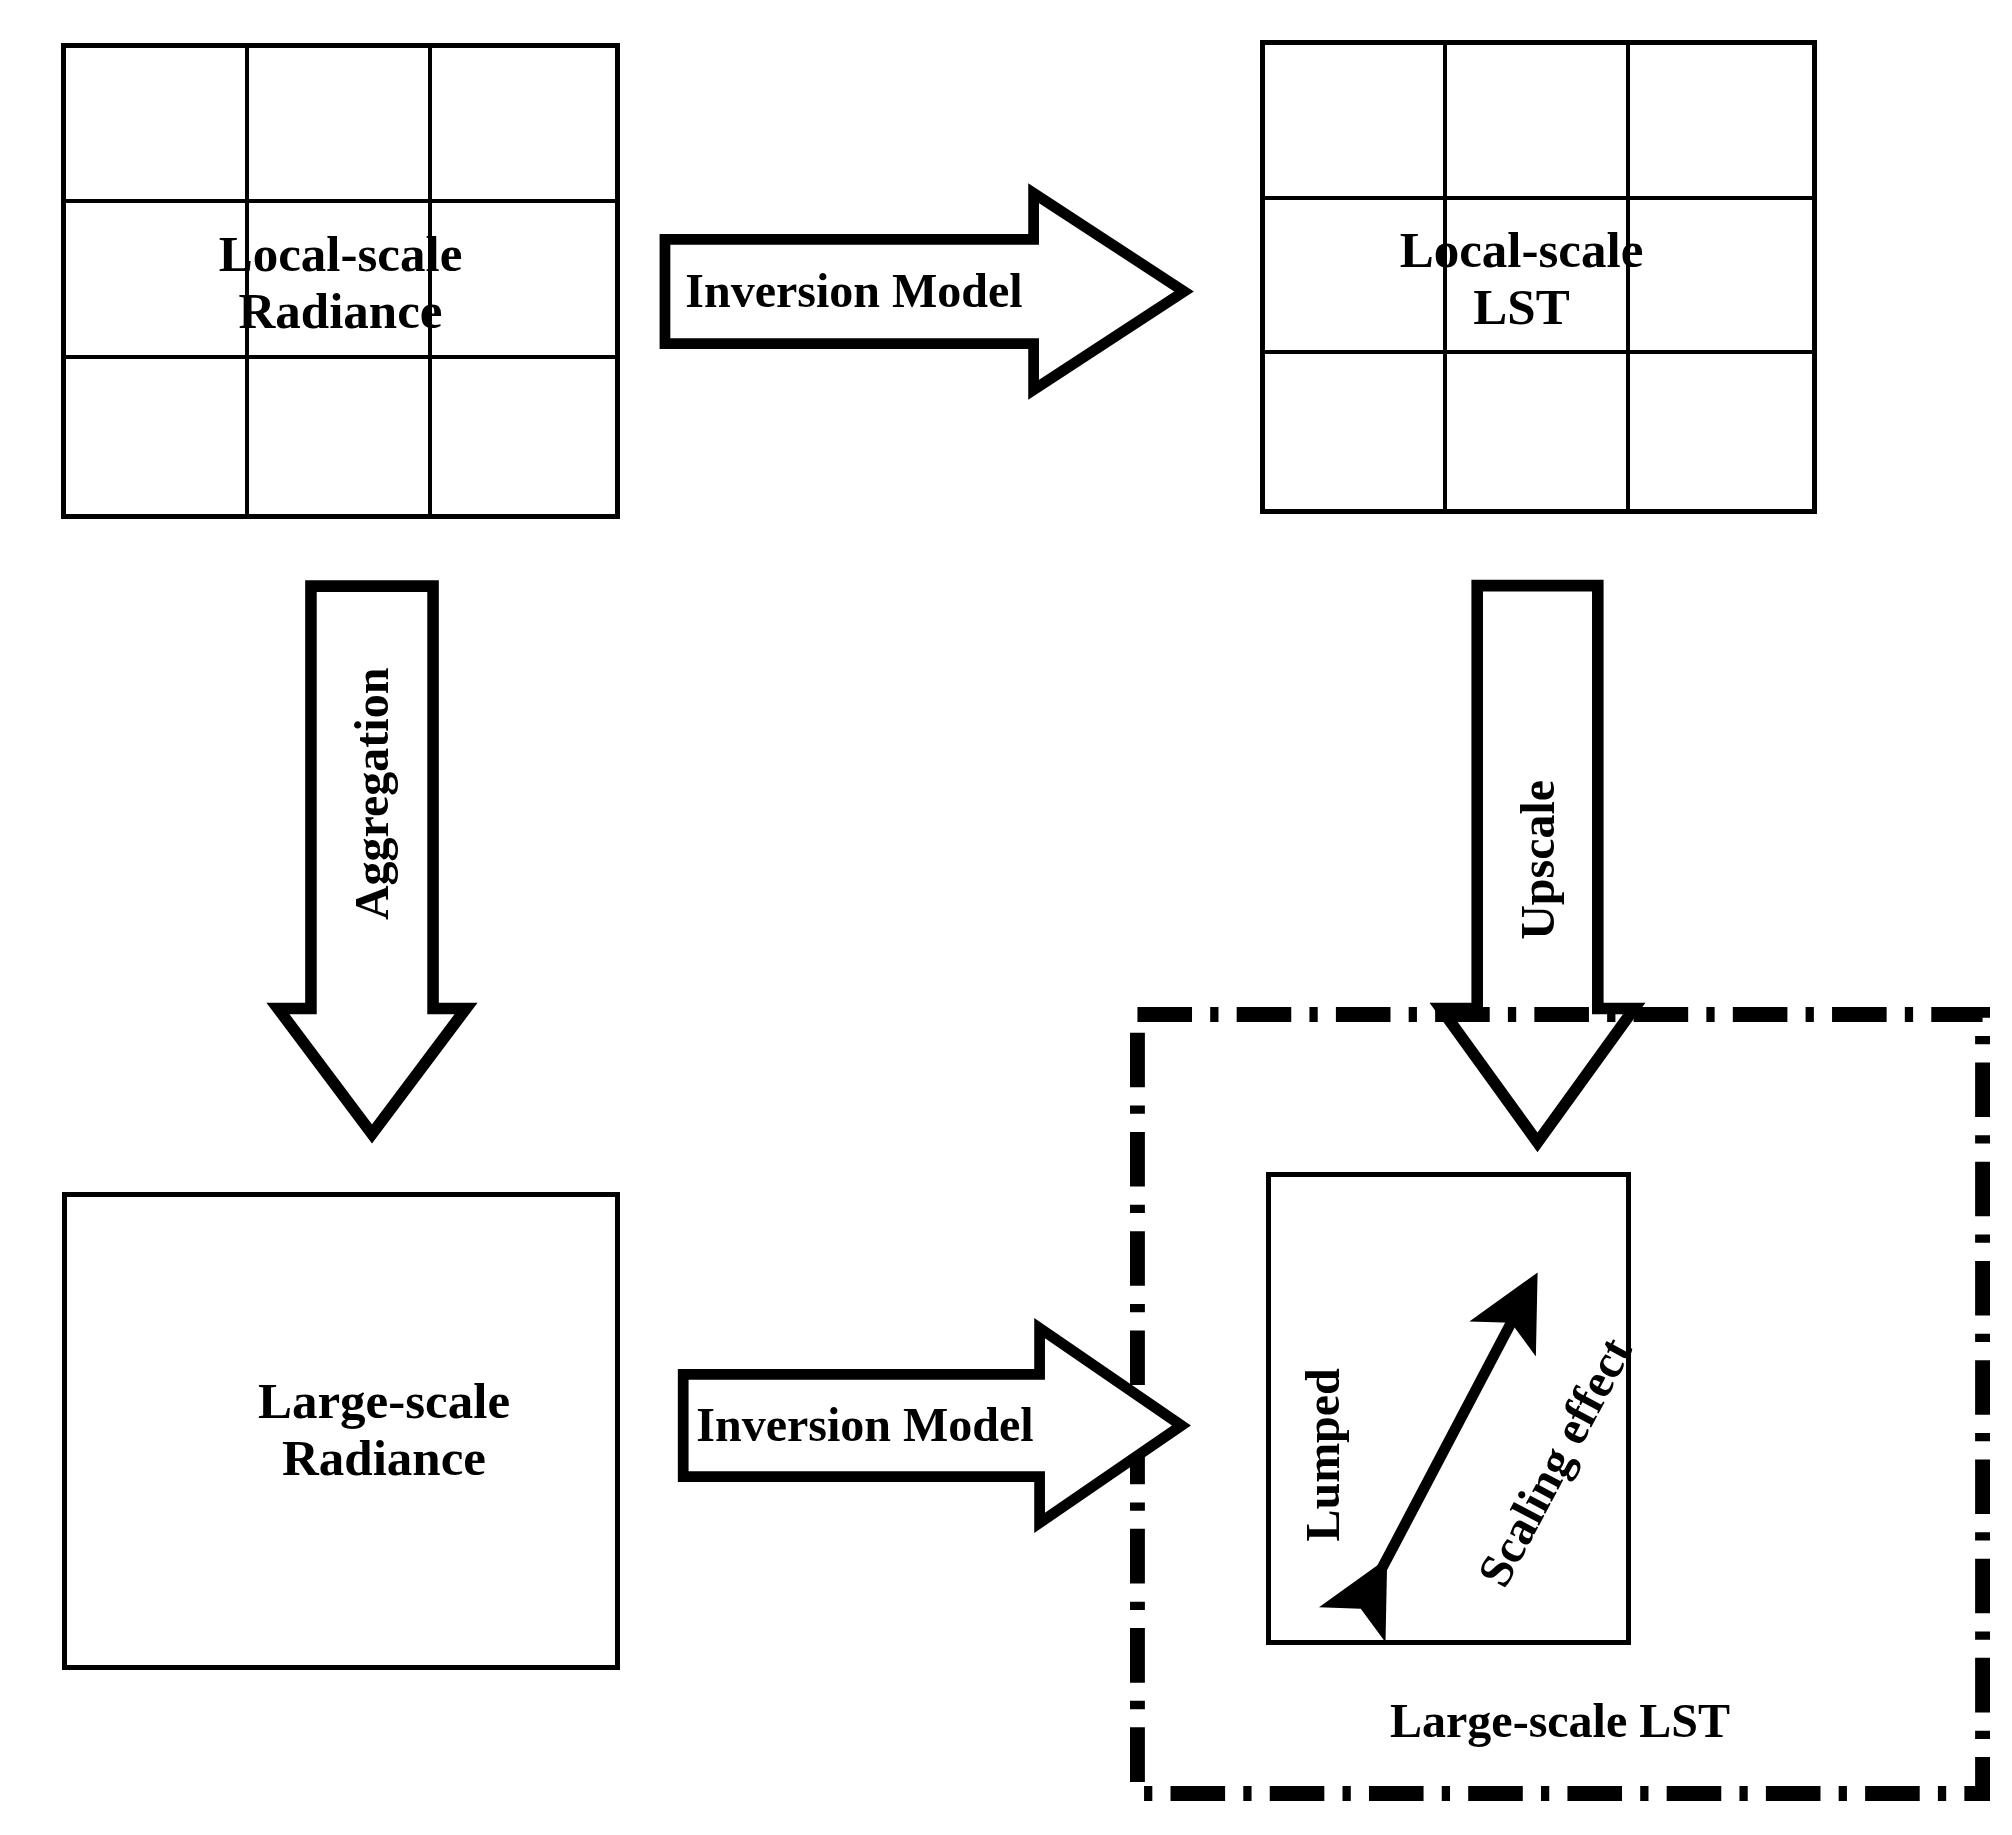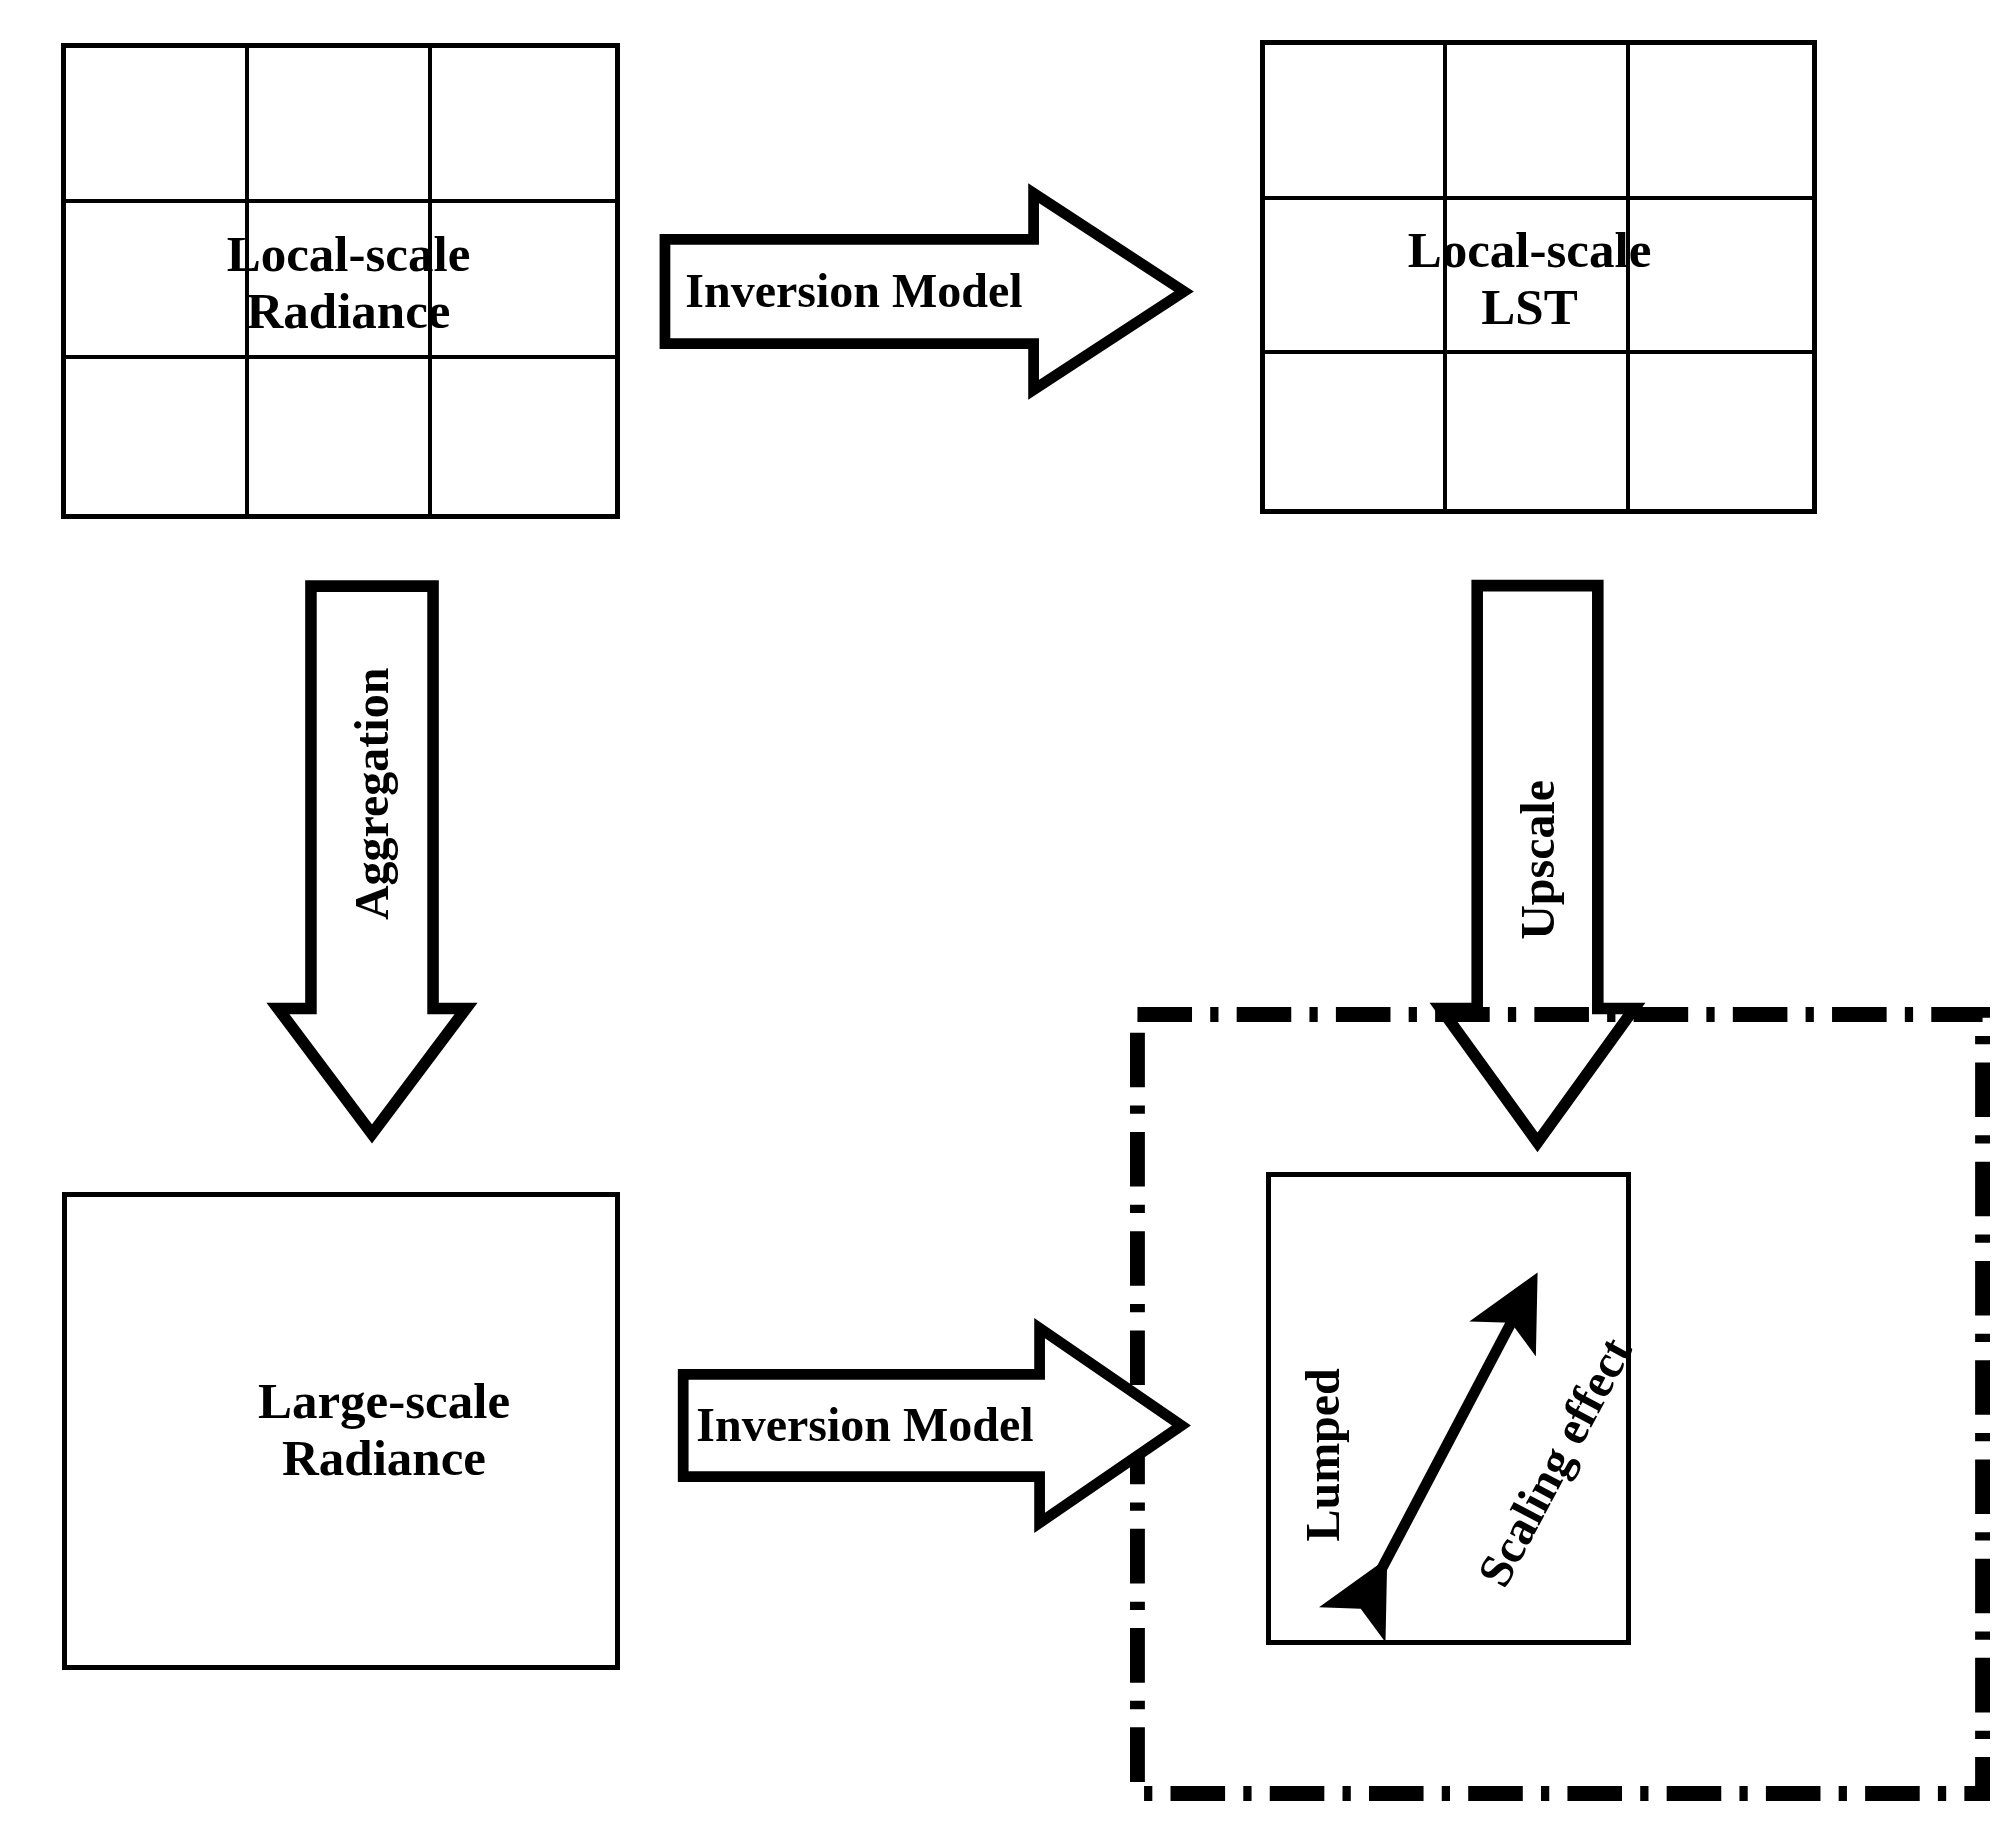--- a/index.html
+++ b/index.html
@@ -61,21 +61,20 @@
   }
   .label-line { display: block; }
 
   .f-big   { font-size: 51px; }
   .f-med   { font-size: 48px; }
   .f-arrow { font-size: 48px; }
 
   
   .onwhite {
     background: transparent;
-    padding-left: 8px;
   }
 
   
   .rot90ccw {
     transform: rotate(-90deg);
     transform-origin: center center;
   }
 
   
   .dashdot {
@@ -181,20 +180,22 @@
       </defs>
       <line x1="40" y1="382" x2="222" y2="36" stroke="#000000" stroke-width="13" marker-start="url(#ahead)" marker-end="url(#ahead)"></line>
     </svg>
   </div>
 
   <div class="abs" style="left:1339px; top:1265px; width:331px; height:347px;
               display:flex; align-items:center; justify-content:center;">
     <div class="label f-med" style="transform: translate(50px, 23px) rotate(-62deg); transform-origin:center center;">Scaling effect</div>
   </div>
 
+  <div class="abs label f-med" style="left:1130px; top:1688px; width:860px; height:66px;
+              display:flex; align-items:center; justify-content:center;">Large-scale LST</div>
 
   <div class="abs" style="left:678px; top:1310px; width:512px; height:231px;">
     <svg class="arrow" width="512" height="231" viewBox="0 0 620 280">
       <polygon points="6,78 438,78 438,22 610,140 438,258 438,202 6,202" fill="#ffffff" stroke="#000000" stroke-width="13" stroke-linejoin="miter"></polygon>
     </svg>
     <div class="label f-arrow" style="position:absolute; left:0; top:64px; width:374px; height:102px;
                 display:flex; align-items:center; justify-content:center;">Inversion Model</div>
   </div>
 
 </div>

